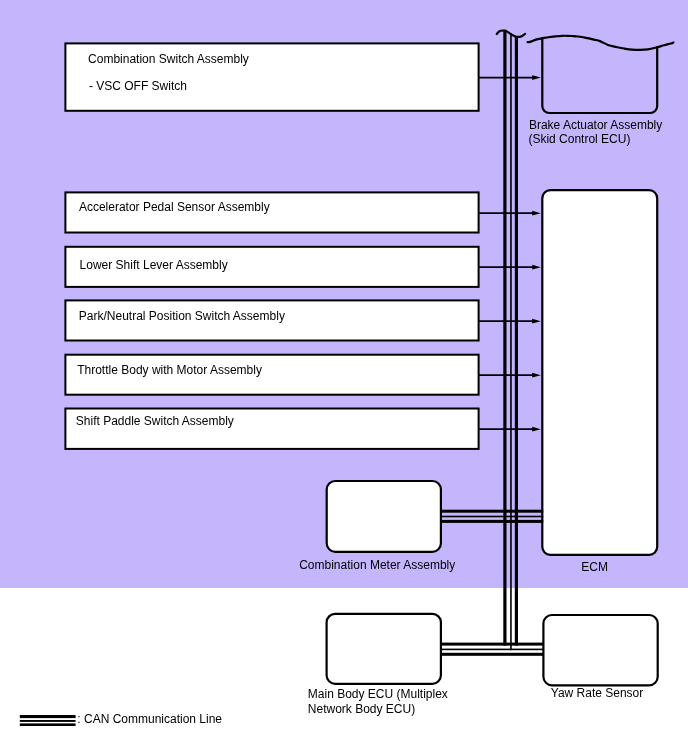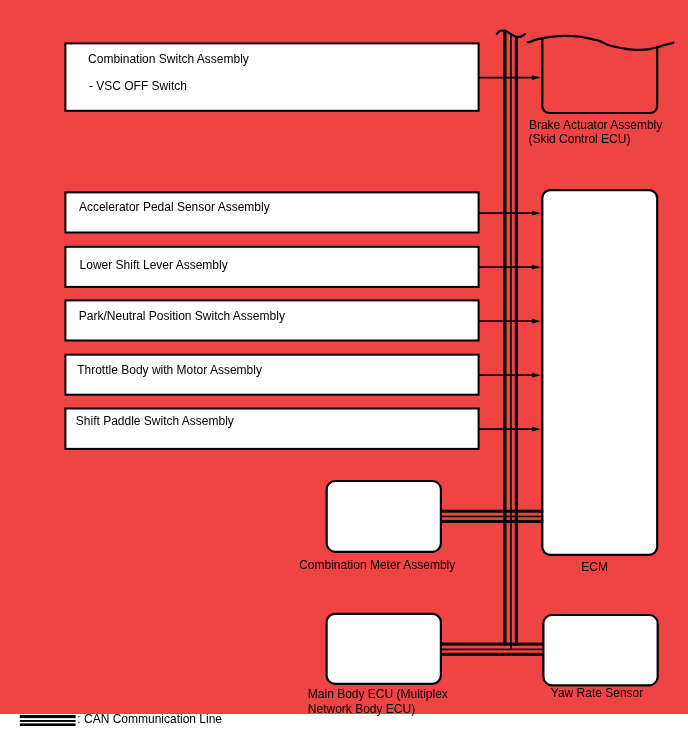--- a/index.html
+++ b/index.html
@@ -1,19 +1,19 @@
 <!DOCTYPE html>
 <html><head>
 <meta charset="utf-8">
 <title>CAN Communication System Diagram</title>
 <style>
   html,body{margin:0;padding:0;background:#ffffff;}
   body{width:688px;height:755px;overflow:hidden;
        font-family:"Liberation Sans",sans-serif;}
-  #canvas{position:relative;width:688px;height:714px;background:#ef4444;}
+  #canvas{position:relative;width:688px;height:588px;background:#c4b5fd;}
   #canvas svg{display:block;position:absolute;left:0;top:0;}
   .bx{fill:#ffffff;stroke:#000000;stroke-width:2;}
   .rbx{fill:#ffffff;stroke:#000000;stroke-width:2.2;}
   .wave{fill:none;stroke:#000000;stroke-width:2.2;stroke-linecap:round;stroke-linejoin:round;}
   .bus{fill:#000000;}
   .arrline{stroke:#000000;stroke-width:1.7;}
   .arrhead{fill:#000000;}
   .lbl{font-family:"Liberation Sans",sans-serif;font-size:12px;fill:#000000;}
 </style>
 </head>

